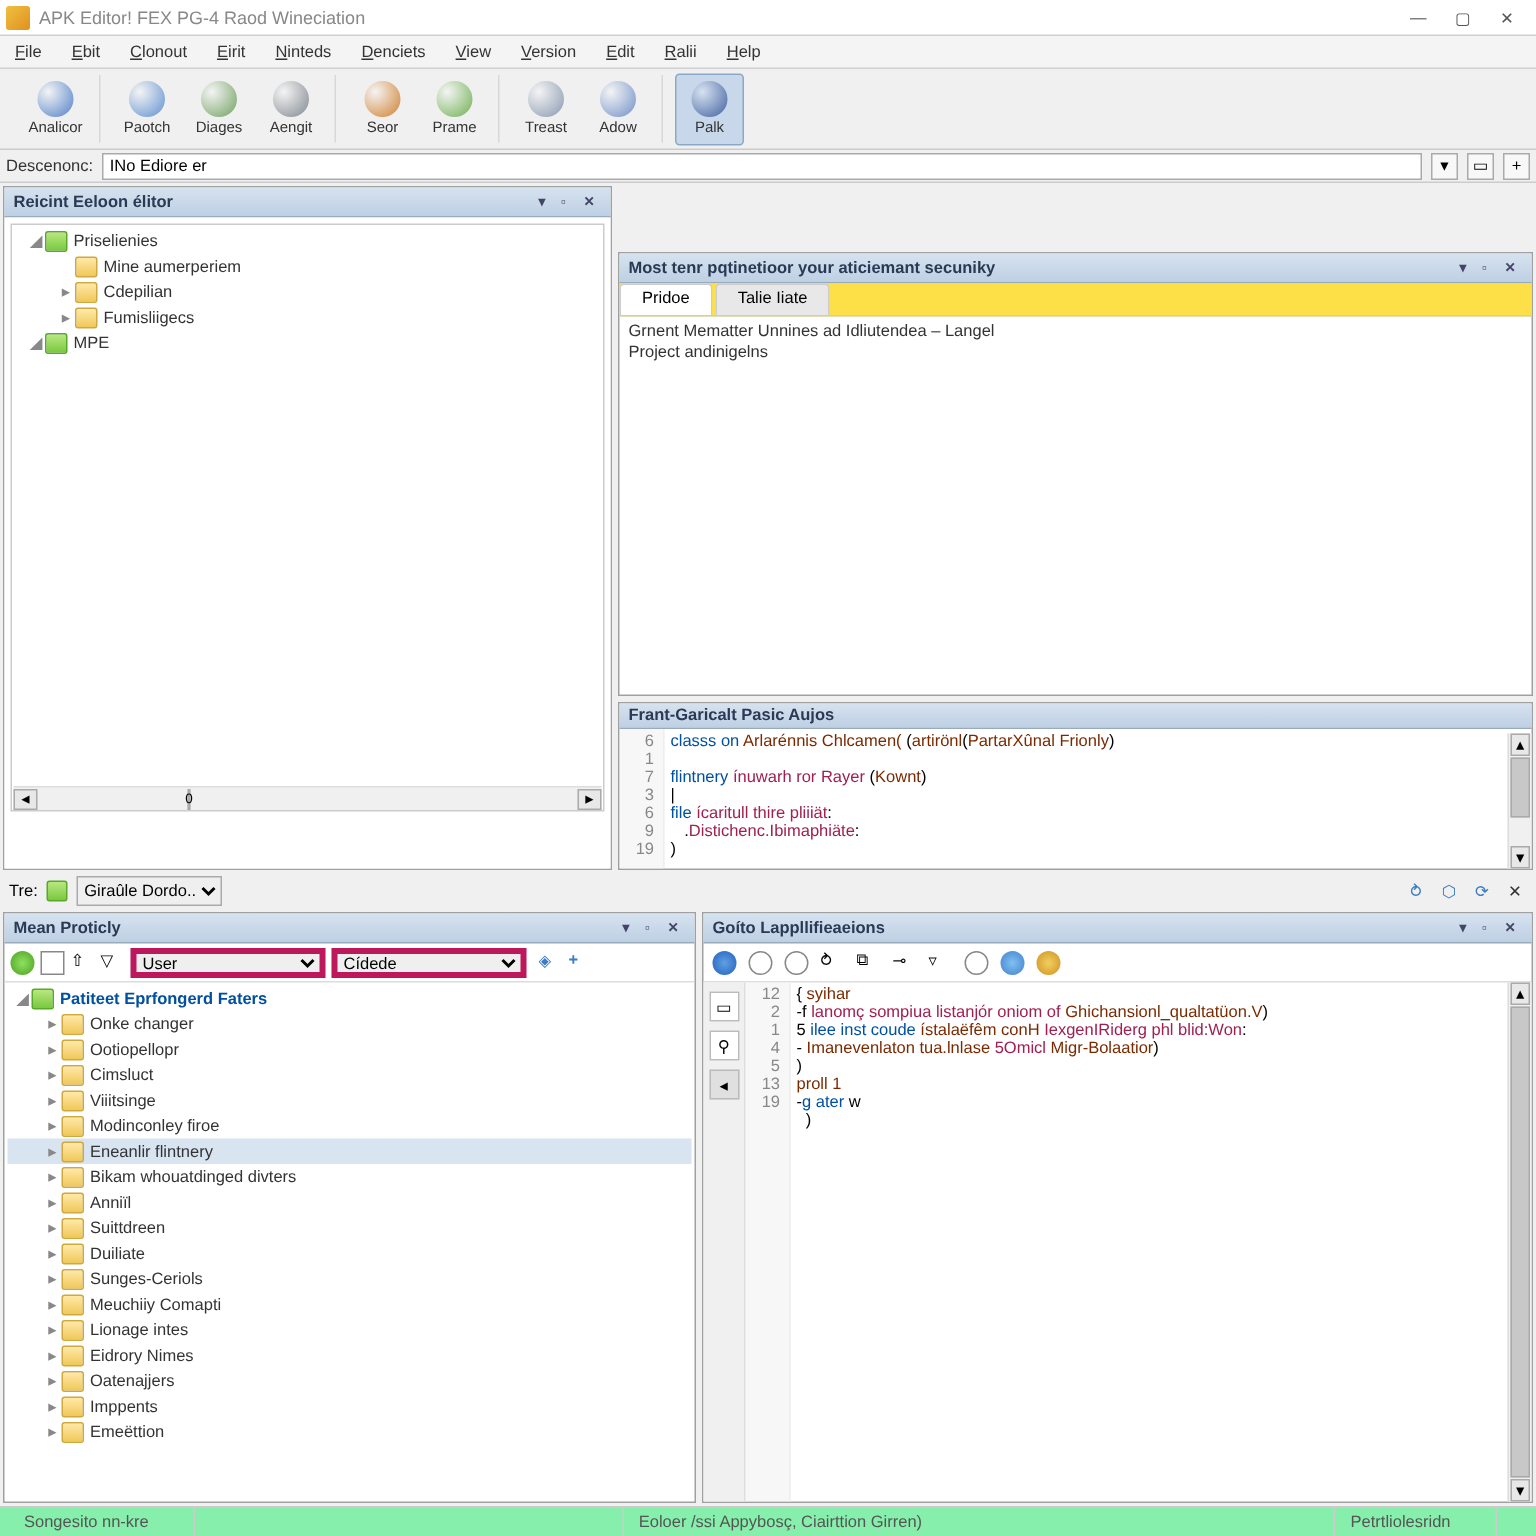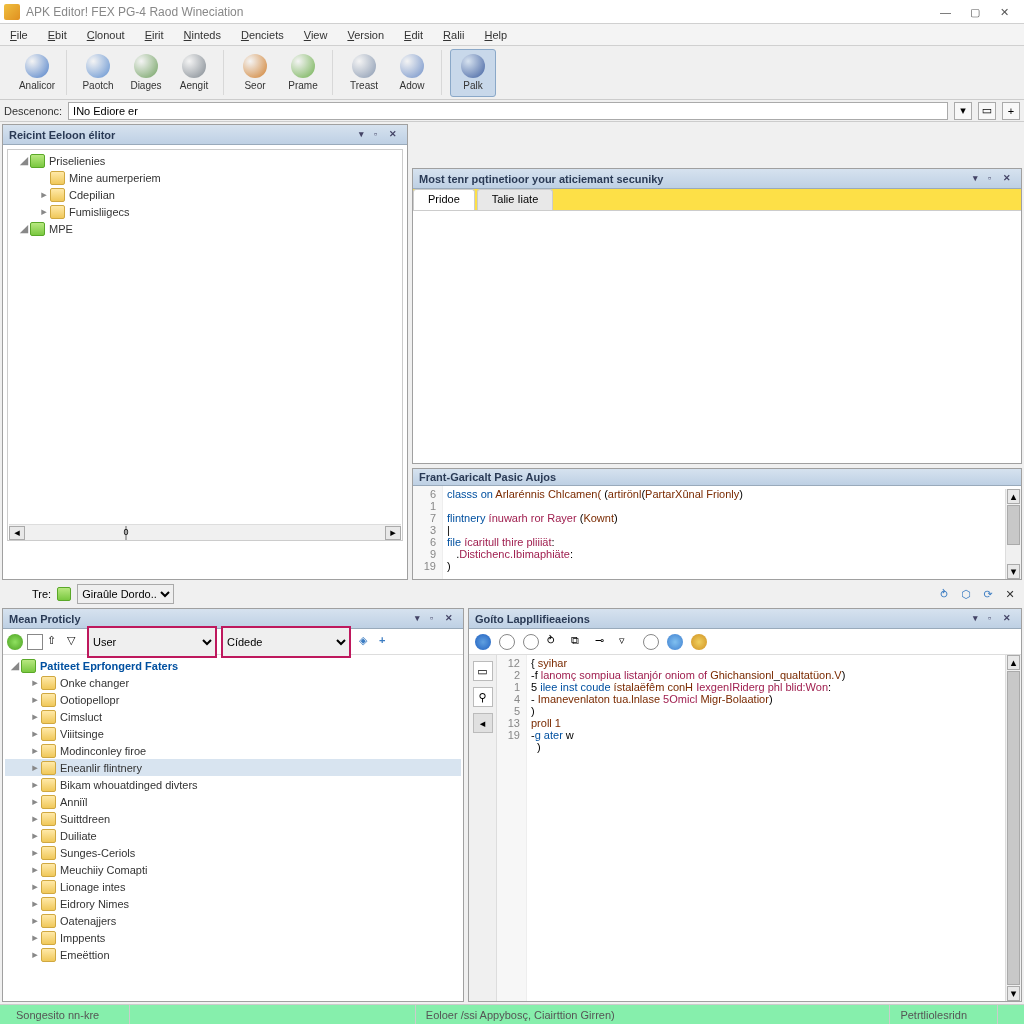--- a/index.html
+++ b/index.html
@@ -28,21 +28,21 @@
 
 
 .descbar { height: 22px; background: #f0f0f0; border-bottom: 1px solid #ccc; display: flex; align-items: center; padding: 0 4px; gap: 6px; }
 .descbar label { color: #333; }
 .descbar input { flex: 1; height: 18px; border: 1px solid #aaa; padding: 0 4px; background: #fff; }
 .descbar .small-btn { width: 18px; height: 18px; border: 1px solid #aaa; background: #f8f8f8; cursor: pointer; display:flex;align-items:center;justify-content:center; }
 
 
 .main { flex: 1; display: flex; flex-direction: column; padding: 2px; gap: 2px; min-height: 0; }
 .upper-row { display: flex; gap: 4px; height: 456px; }
-.tre-bar { height: 24px; display: flex; align-items: center; gap: 6px; padding: 0 4px; margin-left: 26px; }
+.tre-bar { height: 24px; display: flex; align-items: center; gap: 6px; padding: 0 4px; }
 .tre-bar .spacer { flex: 1; }
 .tre-bar .ico { width: 16px; height: 16px; cursor: pointer; display:inline-flex;align-items:center;justify-content:center; color:#3b7cc2; }
 .tre-bar .ico.close{ color:#333; }
 .tre-bar select { height: 20px; border:1px solid #aaa; }
 .lower-row { flex: 1; display: flex; gap: 4px; min-height: 0; }
 
 
 .panel { border: 1px solid #a0a0a0; background: #fff; display: flex; flex-direction: column; }
 .panel-title { height: 20px; background: linear-gradient(#d6e2ef,#bed0e4); border-bottom: 1px solid #9ab; display: flex; align-items: center; padding: 0 6px; color: #2a3a55; font-weight: bold; }
 .panel-title .spacer { flex: 1; }
@@ -77,21 +77,21 @@
 .code-lines { flex: 1; padding: 2px 4px; white-space: pre; overflow: auto; }
 .kw { color: #0050a0; }
 .fn { color: #7a2a00; }
 .str { color: #a02050; }
 .id { color: #000; }
 
 
 .mean-panel { width: 462px; display: flex; flex-direction: column; }
 .mean-toolbar { height: 26px; border-bottom: 1px solid #ddd; display: flex; align-items: center; padding: 0 4px; gap: 4px; }
 .mean-toolbar .ico { width: 16px; height: 16px; cursor: pointer; }
-.mean-toolbar select { height: 32px; border:2px solid #be185d; }
+.mean-toolbar select { height: 20px; border:4px solid #be185d; }
 .mean-tree { flex: 1; overflow: auto; padding: 2px; }
 .mean-tree .tree-node.selected { background: #d8e4f0; }
 .mean-tree .tree-node.root > .label { color: #0050a0; font-weight: bold; }
 
 
 .goto-panel { flex: 1; display: flex; flex-direction: column; }
 .goto-toolbar { height: 26px; border-bottom: 1px solid #ddd; display: flex; align-items: center; padding: 0 6px; gap: 8px; }
 .goto-toolbar .ico { width: 16px; height: 16px; cursor: pointer; border-radius:50%; }
 .goto-body { flex: 1; display: flex; }
 .goto-side { width: 28px; background: #f0f0f0; border-right: 1px solid #ddd; display: flex; flex-direction: column; align-items: center; padding-top: 6px; gap: 6px; }
@@ -246,20 +246,24 @@
           <span>Most tenr pqtinetioor your aticiemant secuniky</span>
           <span class="spacer"></span>
           <span class="pbtn">▾</span>
           <span class="pbtn">▫</span>
           <span class="pbtn">✕</span>
         </div>
         <div class="tabs" id="info-tabs">
             <div class="tab active">Pridoe</div>
             <div class="tab">Talie Iiate</div>
           </div>
+        <div class="info-body" id="info-body">
+            <div class="line">Grnent Mematter Unnines ad Idliutendea – Langel</div>
+            <div class="line">Project andinigelns</div>
+          </div>
       </div>
 
       <div class="panel code-panel" style="position:relative">
         <div class="panel-title">
           <span>Frant-Garicalt Pasic Aujos</span>
           <span class="spacer"></span>
         </div>
         <div class="code-area">
           <div class="gutter" id="code-gutter">
               <div>6</div>

